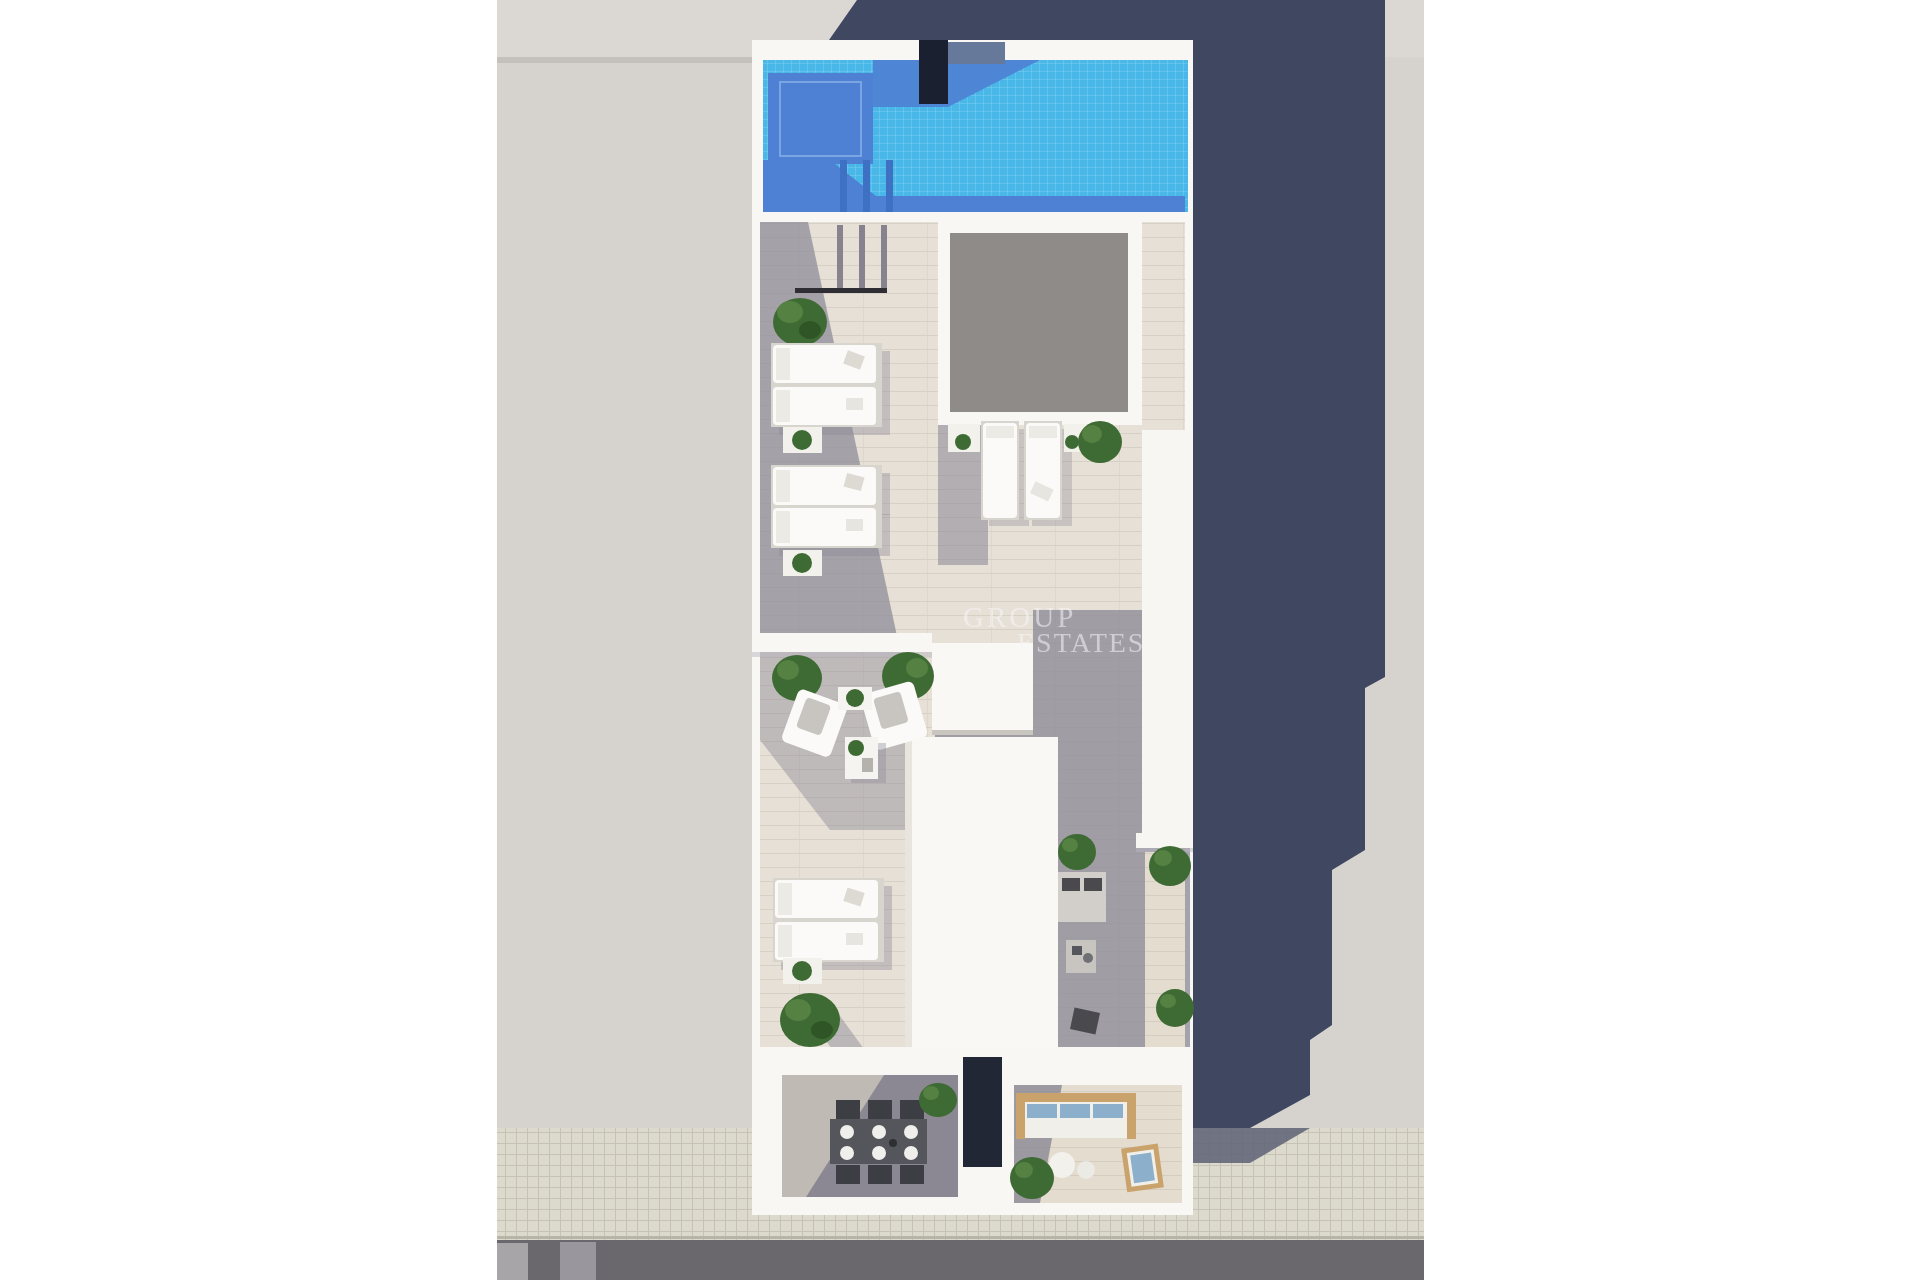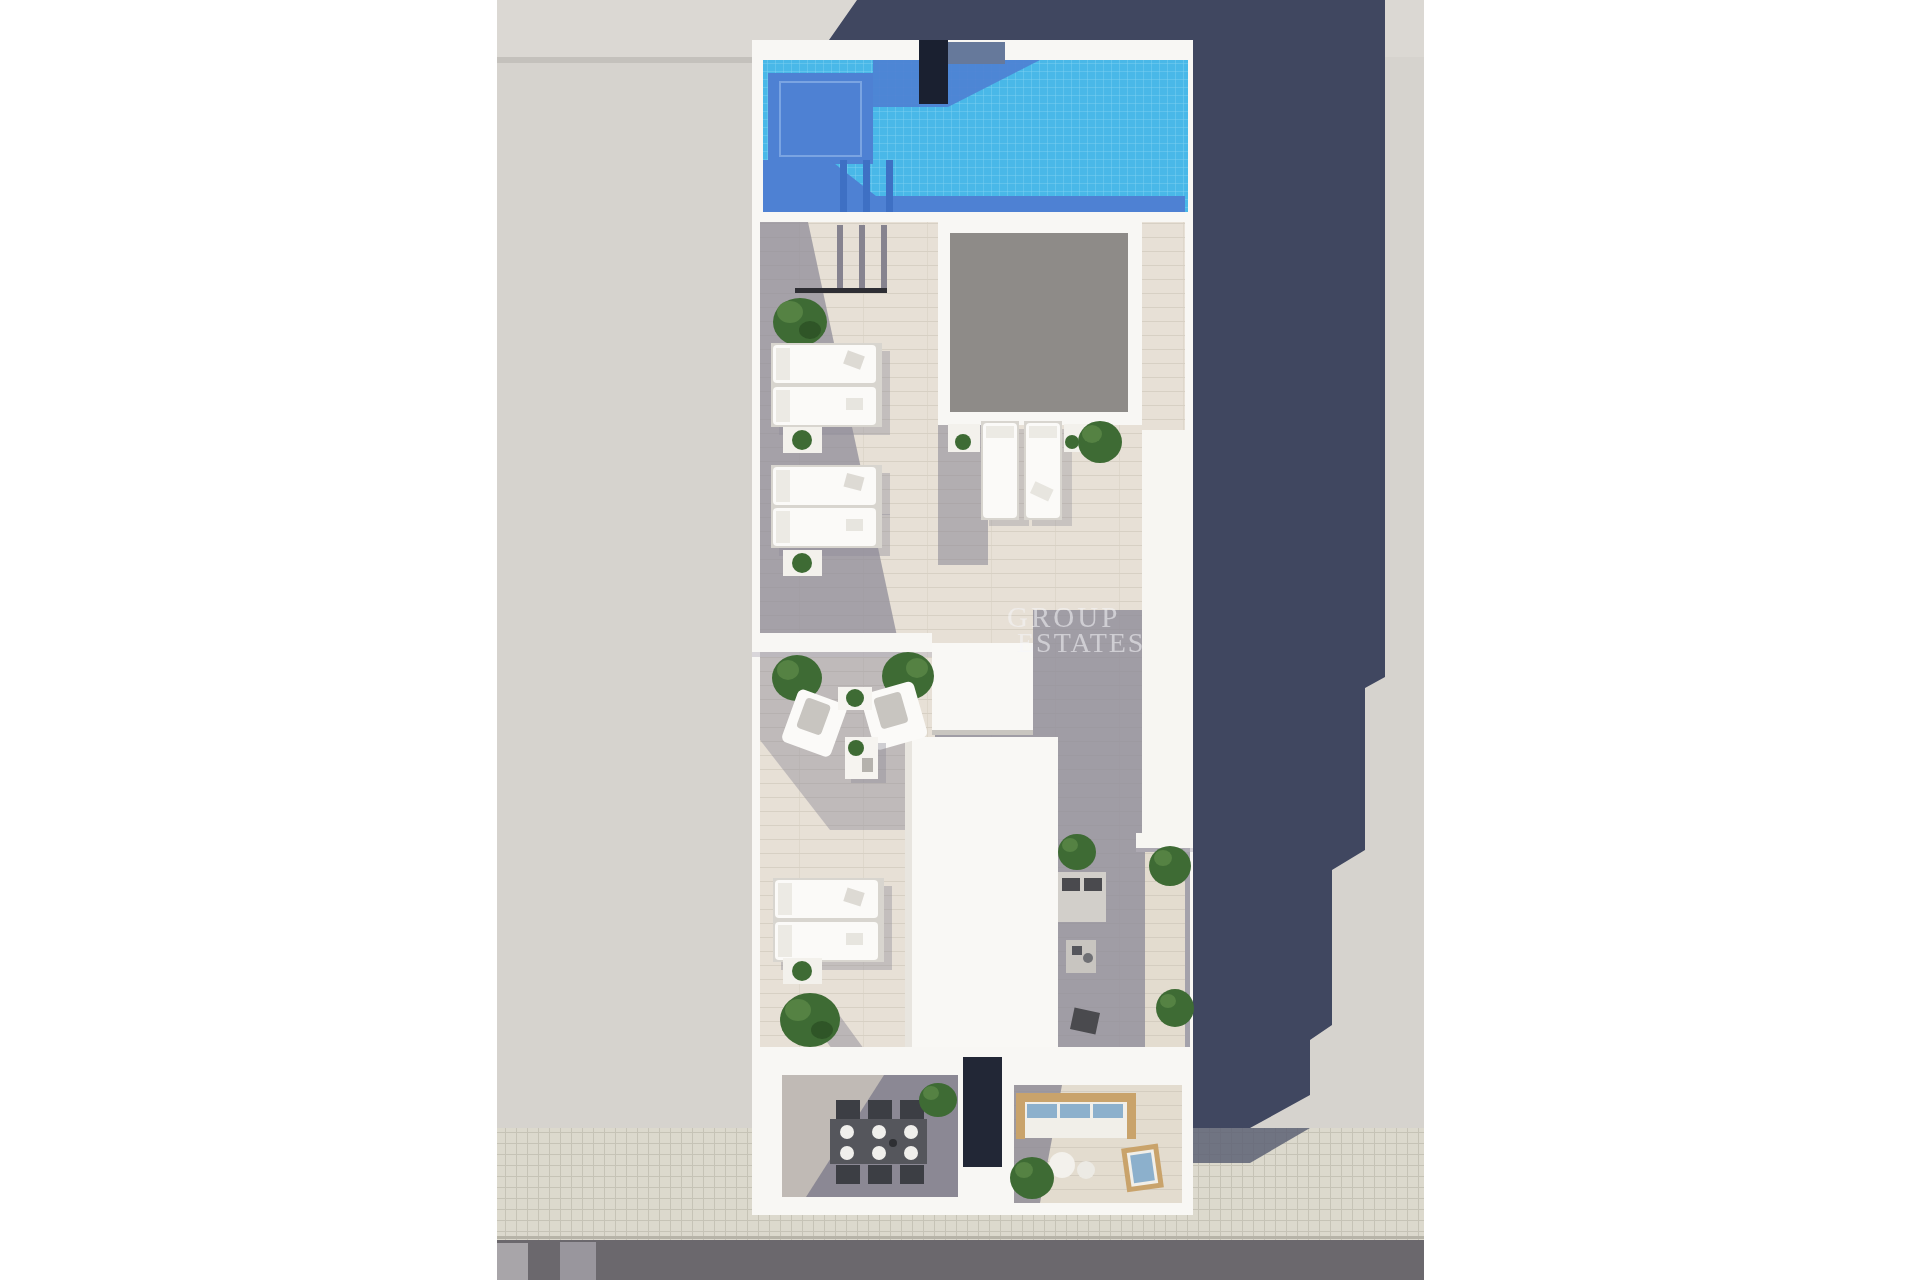--- a/index.html
+++ b/index.html
@@ -2,21 +2,21 @@
 <html style="--neighbor-gray: #d6d3ce; --neighbor-gray-light: #dbd8d3; --shadow-navy: #404760; --wall-white: #f8f7f4; --pool-blue: #49b8e8; --pool-shadow-blue: #4e81d3; --pool-dark-core: #1a2030; --pool-gray-blue: #66799b; --deck-shadow: #8f8c98; --skylight-gray: #8e8b88; --terrace-floor-gray: #8b8894; --furniture-white: #fbfaf8; --cushion-gray: #c8c5c0; --plant-green-dark: #3e6b34; --plant-green-light: #558243; --dining-table-gray: #55565c; --chair-dark: #3c3e44; --cushion-blue: #8cb0cc; --wood-tan: #c9a36b; --road-gray: #6b686d; --road-marking: #a8a5a9; --wm-color: rgba(246,246,250,0.55);"><head>
 <meta charset="utf-8">
 <style>
   html,body{margin:0;padding:0;background:#ffffff;}
   .stage{position:relative;width:1920px;height:1280px;background:#ffffff;overflow:hidden;
          font-family:"Liberation Serif", serif;}
   .stage svg{position:absolute;left:0;top:0;}
   .wm{position:absolute;color:var(--wm-color,rgba(246,246,250,0.55));line-height:1;
       font-family:"Liberation Serif", serif;user-select:none;}
   .wm-main{left:813px;top:601px;font-size:57px;letter-spacing:13px;font-weight:400;}
-  .wm-sub1{left:1007px;top:603px;font-size:29px;letter-spacing:3px;}
+  .wm-sub1{left:963px;top:603px;font-size:29px;letter-spacing:3px;}
   .wm-sub2{left:1004px;top:629px;font-size:28px;letter-spacing:2px;margin-left:13px;}
 </style>
 </head>
 <body>
 
 <div class="stage">
 
 <svg width="1920" height="1280" viewBox="0 0 1920 1280">
   <defs>
     <pattern id="plank" width="64" height="14" patternUnits="userSpaceOnUse">

